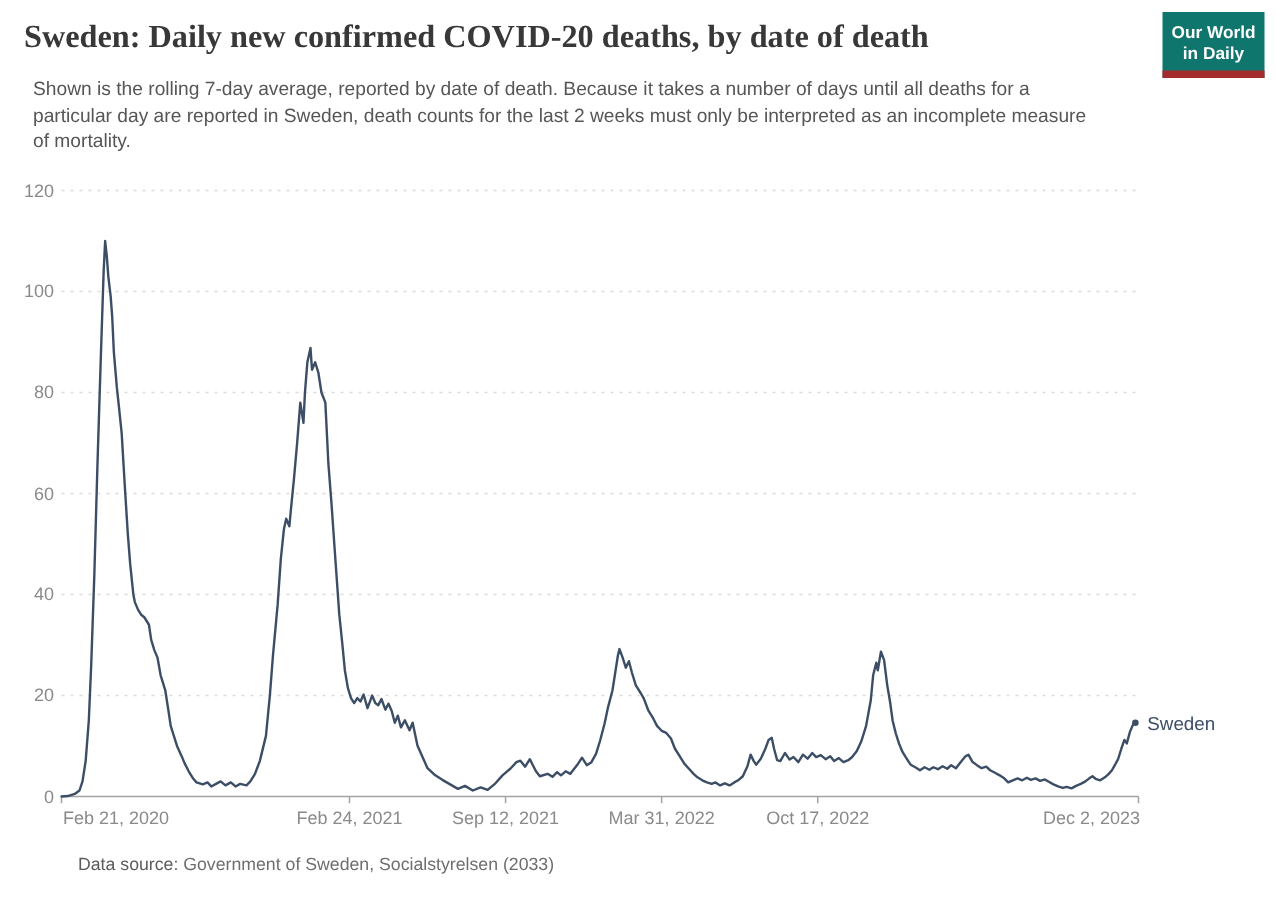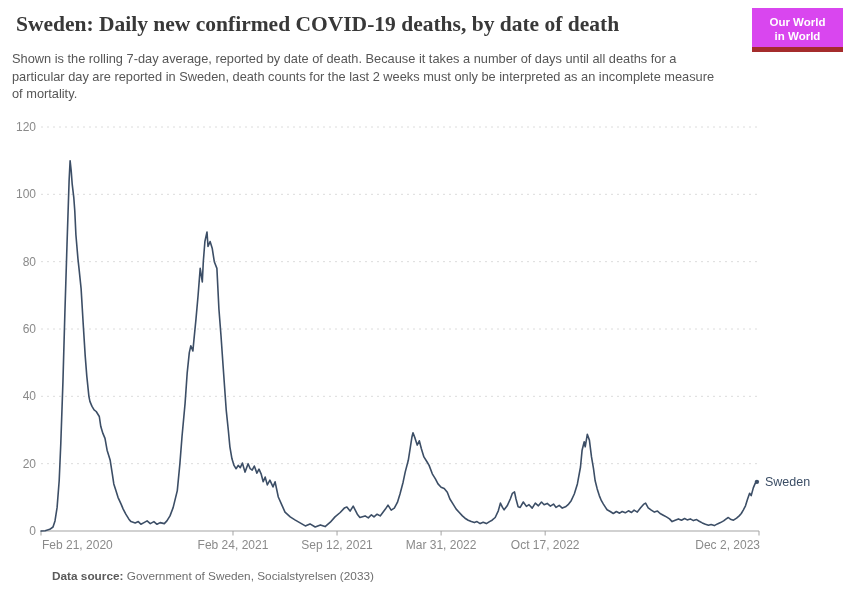--- a/index.html
+++ b/index.html
@@ -1,42 +1,42 @@
 <!DOCTYPE html>
 <html><head>
 <meta charset="utf-8">
 <style>
   html,body{margin:0;padding:0;background:#fff;}
   .frame{position:relative;width:850px;height:600px;background:#ffffff;
          font-family:"Liberation Sans",sans-serif;overflow:hidden;}
   .title{position:absolute;left:16px;top:11px;width:748px;margin:0;
          font-family:"Liberation Serif",serif;font-weight:700;
          font-size:21.5px;line-height:27px;color:#383838;}
-  .subtitle{position:absolute;left:12px;top:50px;width:708px;margin:0;
+  .subtitle{position:absolute;left:22px;top:50px;width:708px;margin:0;
          font-size:12.8px;line-height:17.5px;color:#565656;}
-  .logo{position:absolute;top:8px;right:7px;width:91px;height:44px;
-         background:#d946ef;color:#ffffff;text-align:center;
+  .logo{position:absolute;top:8px;right:7px;width:68px;height:44px;
+         background:#0f766e;color:#ffffff;text-align:center;
          font-size:11.5px;font-weight:700;line-height:13.5px;
          padding-top:8px;box-sizing:border-box;}
   .logo-bar{position:absolute;left:0;bottom:0;width:100%;height:5px;background:#a52c2c;}
   .chart{position:absolute;left:0;top:112px;width:850px;height:452px;}
   .footer{position:absolute;left:16px;right:16px;top:569px;
          font-size:11.8px;color:#6e6e6e;display:flex;justify-content:space-between;}
-  .footer .ds-label{font-weight:700;color:#5a5a5a;padding-left:36px;}
+  .footer .ds-label{font-weight:400;color:#5a5a5a;padding-left:36px;}
 </style>
 </head>
 <body>
 
 <div class="frame">
 
-  <h1 class="title">Sweden: Daily new confirmed COVID-19 deaths, by date of death</h1>
+  <h1 class="title">Sweden: Daily new confirmed COVID-20 deaths, by date of death</h1>
 
   <div class="logo">
     <span>Our World</span><br>
-    <span>in World</span>
+    <span>in Daily</span>
     <span class="logo-bar"></span>
   </div>
 
   <p class="subtitle">Shown is the rolling 7-day average, reported by date of death. Because it takes a number of days until all deaths for a particular day are reported in Sweden, death counts for the last 2 weeks must only be interpreted as an incomplete measure of mortality.</p>
 
   <div class="chart">
     <svg id="chart-svg" width="850" height="452" viewBox="0 0 850 452">
         <line x1="41" y1="419" x2="759" y2="419" stroke="#a3a3a3" stroke-width="1"></line>
         <text x="36" y="423" text-anchor="end" fill="#8a8a8a" font-size="12px">0</text>
         <line x1="41" y1="351.6666666666667" x2="760" y2="351.6666666666667" stroke="#dcdcdc" stroke-width="1" stroke-dasharray="2,4"></line>

